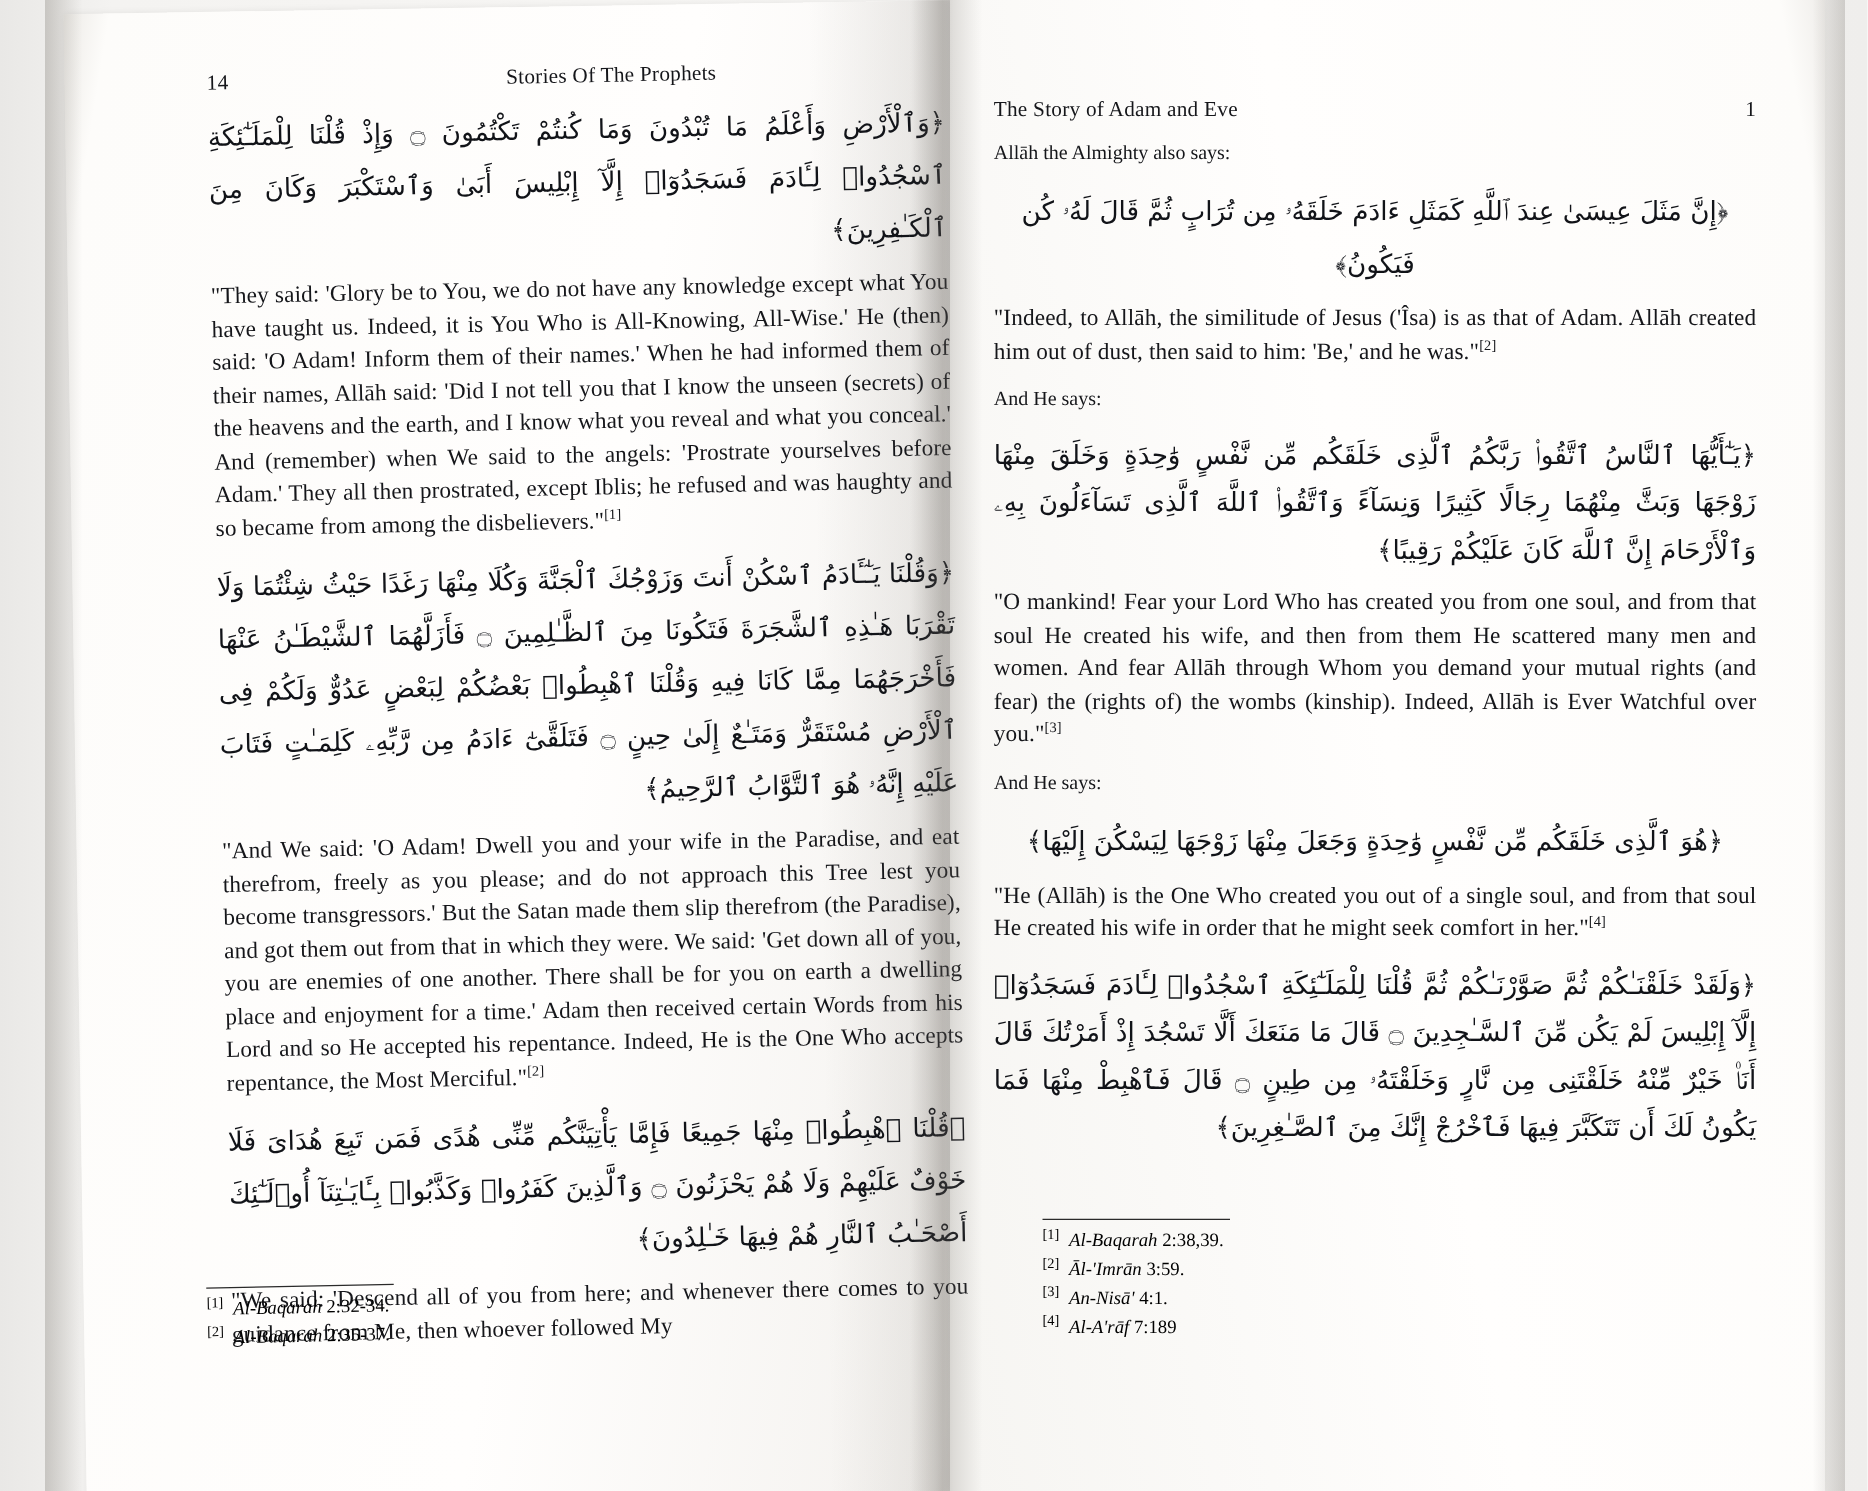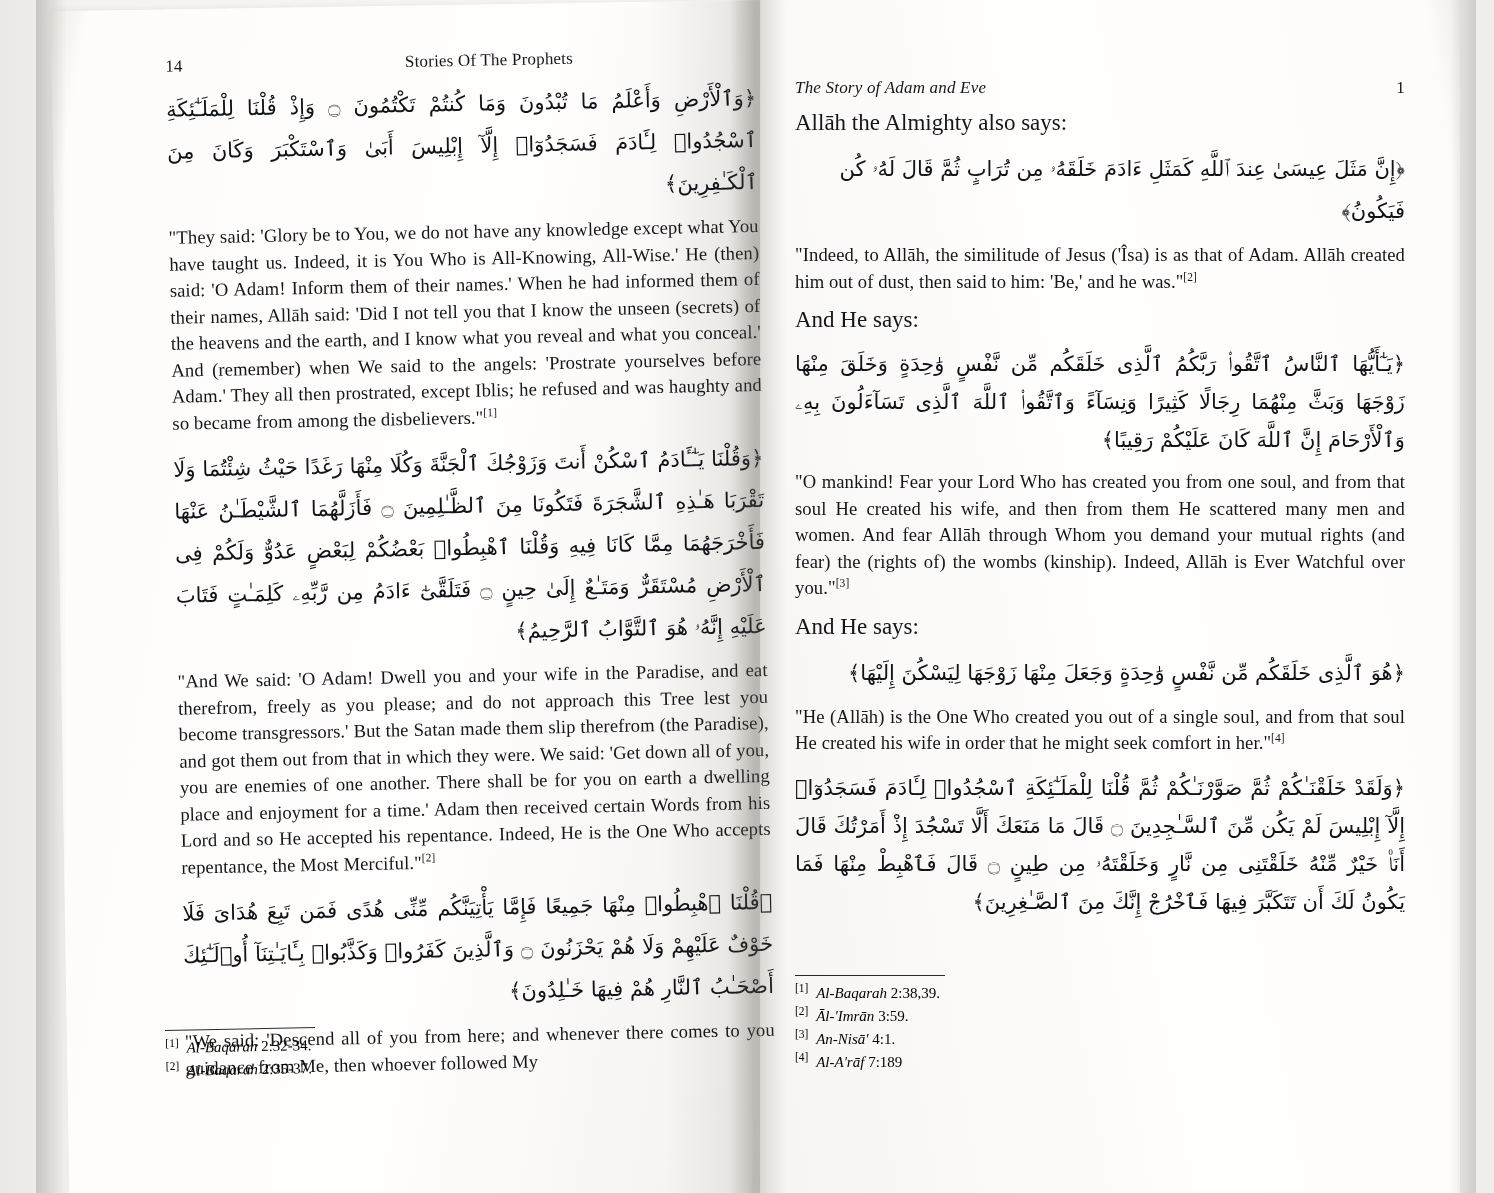--- a/index.html
+++ b/index.html
@@ -99,45 +99,45 @@
     letter-spacing: 0.2px;
     margin-bottom: 10px;
   }
   .pg-header .folio { font-size: 17px; }
   .pg-header .runhead {
     flex: 1;
     text-align: center;
     font-size: 17px;
   }
   .pg-header-left .runhead { padding-left: 40px; }
-  .pg-header-right .runhead { text-align: left; padding-left: 0; font-style: italic; }
+  .pg-header-right .runhead { text-align: left; padding-left: 0; }
 
   p.eng {
     margin: 0 0 0 0;
     font-size: 18.6px;
     line-height: 26.5px;
     text-align: justify;
     text-justify: inter-word;
     letter-spacing: 0.1px;
   }
 
   .ar {
     direction: rtl;
     text-align: justify;
     font-size: 21px;
     line-height: 42px;
     margin: 12px 0 10px 0;
     font-family: "DejaVu Sans", sans-serif;
     color: #111318;
   }
-  .ar.center { text-align: right; }
+  .ar.center { text-align: center; }
   .ar.small { font-size: 21px; line-height: 38px; }
 
   .lead {
-    font-size: 23px;
+    font-size: 16px;
     line-height: 26px;
     margin: 12px 0 6px 0;
   }
 
   sup.fn {
     font-size: 11.5px;
     vertical-align: super;
     line-height: 0;
   }
 
@@ -158,21 +158,21 @@
   .fn-item .src { font-style: italic; }
 
   .footnotes-left {
     left: 165px;
     top: 1030px;
     width: 430px;
     transform: rotate(-1.15deg);
     transform-origin: 0 0;
   }
   .footnotes-right {
-    left: 795px;
+    left: 834px;
     top: 975px;
     width: 430px;
   }
 
   
   .curl {
     position: absolute;
     top: 0; bottom: 0; right: 0; width: 120px;
     background: linear-gradient(90deg, rgba(0,0,0,0) 0%, rgba(90,85,78,0.10) 70%, rgba(70,65,60,0.22) 100%);
     pointer-events: none;

